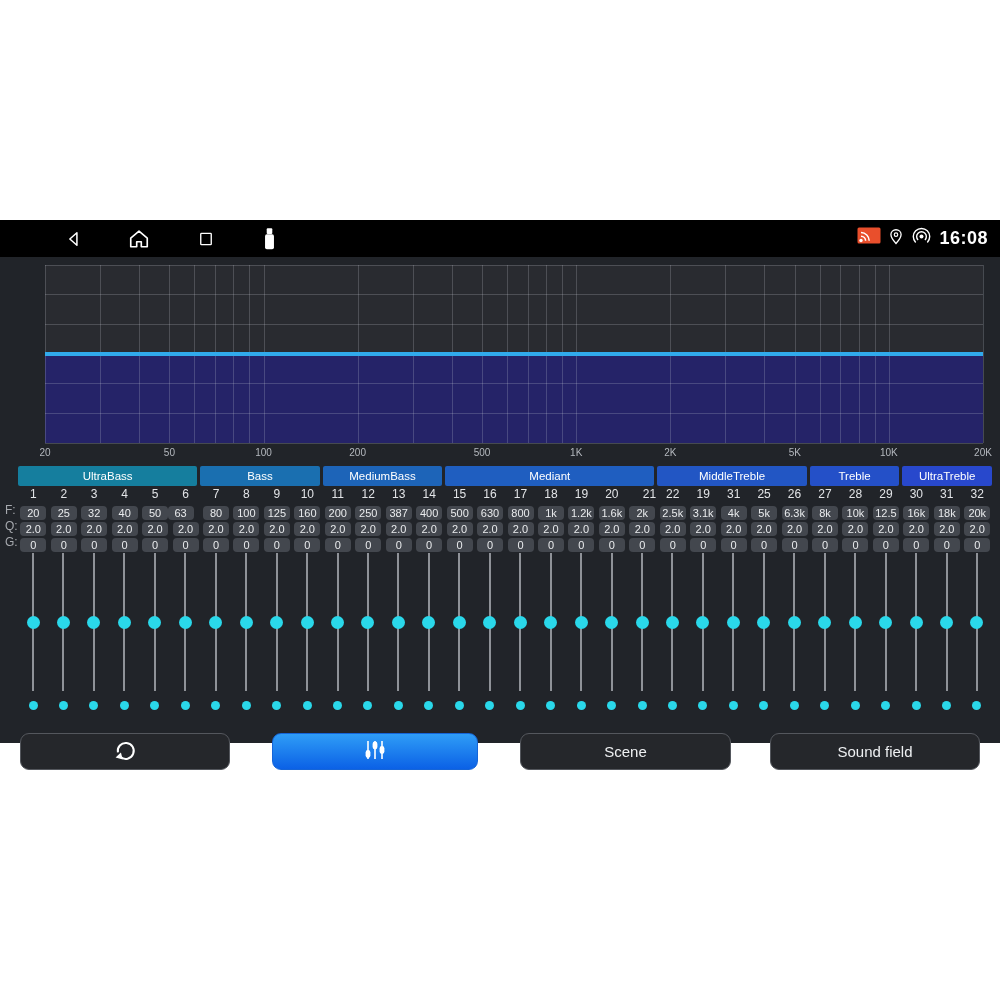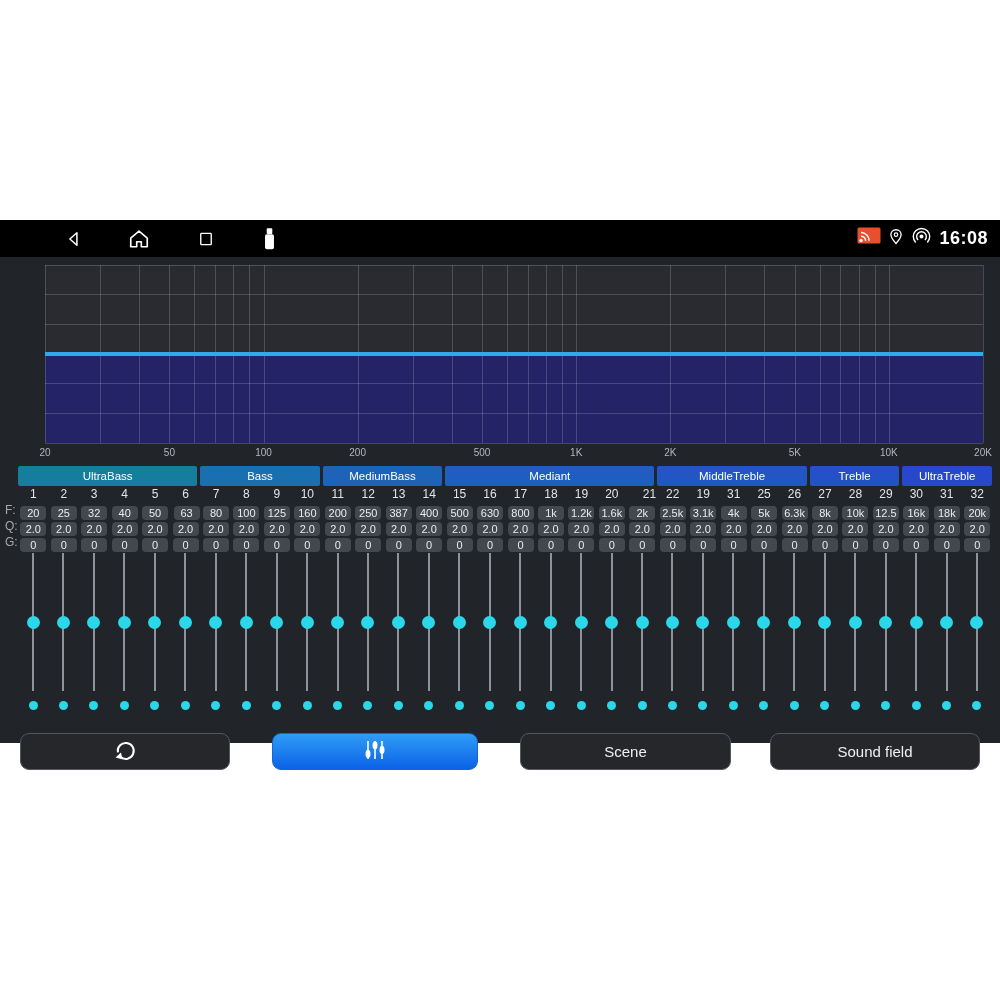--- a/index.html
+++ b/index.html
@@ -210,21 +210,21 @@
       </div>
     <div class="rowlab" style="top:283px">F:</div>
     <div class="rowlab" style="top:299px">Q:</div>
     <div class="rowlab" style="top:315px">G:</div>
     <div class="colrow row-f">
         <div class="colcell" style="left: 17.8px;"><span class="chip">20</span></div>
         <div class="colcell" style="left: 48.25px;"><span class="chip">25</span></div>
         <div class="colcell" style="left: 78.7px;"><span class="chip">32</span></div>
         <div class="colcell" style="left: 109.15px;"><span class="chip">40</span></div>
         <div class="colcell" style="left: 139.6px;"><span class="chip">50</span></div>
-        <div class="colcell" style="left: 171px;"><span class="chip">63</span></div>
+        <div class="colcell" style="left: 165px;"><span class="chip">63</span></div>
         <div class="colcell" style="left: 200.5px;"><span class="chip">80</span></div>
         <div class="colcell" style="left: 230.95px;"><span class="chip">100</span></div>
         <div class="colcell" style="left: 261.4px;"><span class="chip">125</span></div>
         <div class="colcell" style="left: 291.85px;"><span class="chip">160</span></div>
         <div class="colcell" style="left: 322.3px;"><span class="chip">200</span></div>
         <div class="colcell" style="left: 352.75px;"><span class="chip">250</span></div>
         <div class="colcell" style="left: 383.2px;"><span class="chip">387</span></div>
         <div class="colcell" style="left: 413.65px;"><span class="chip">400</span></div>
         <div class="colcell" style="left: 444.1px;"><span class="chip">500</span></div>
         <div class="colcell" style="left: 474.55px;"><span class="chip">630</span></div>

